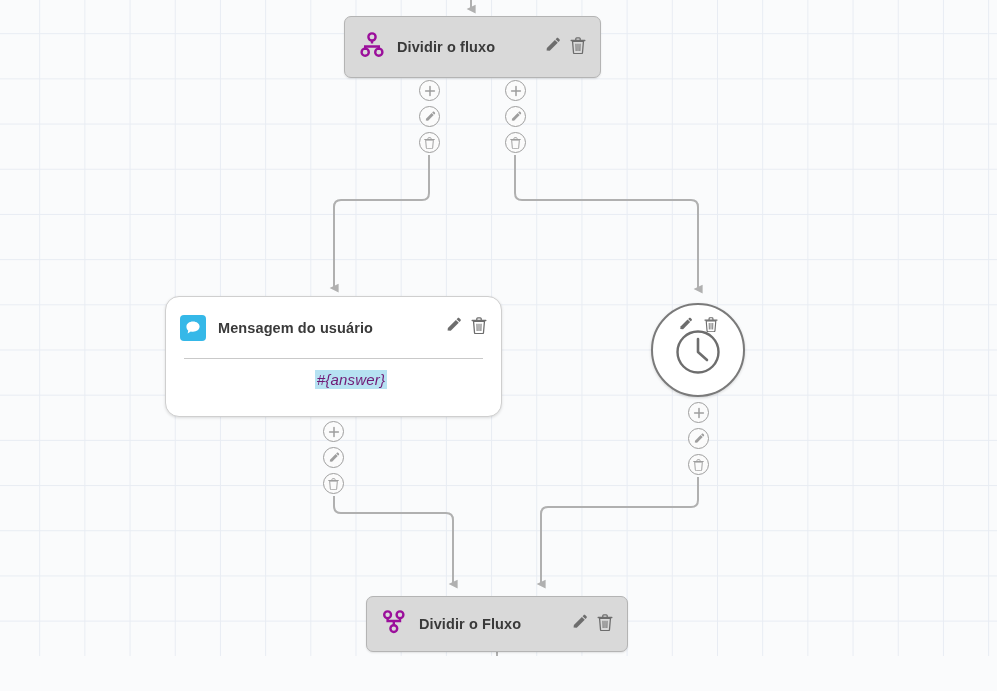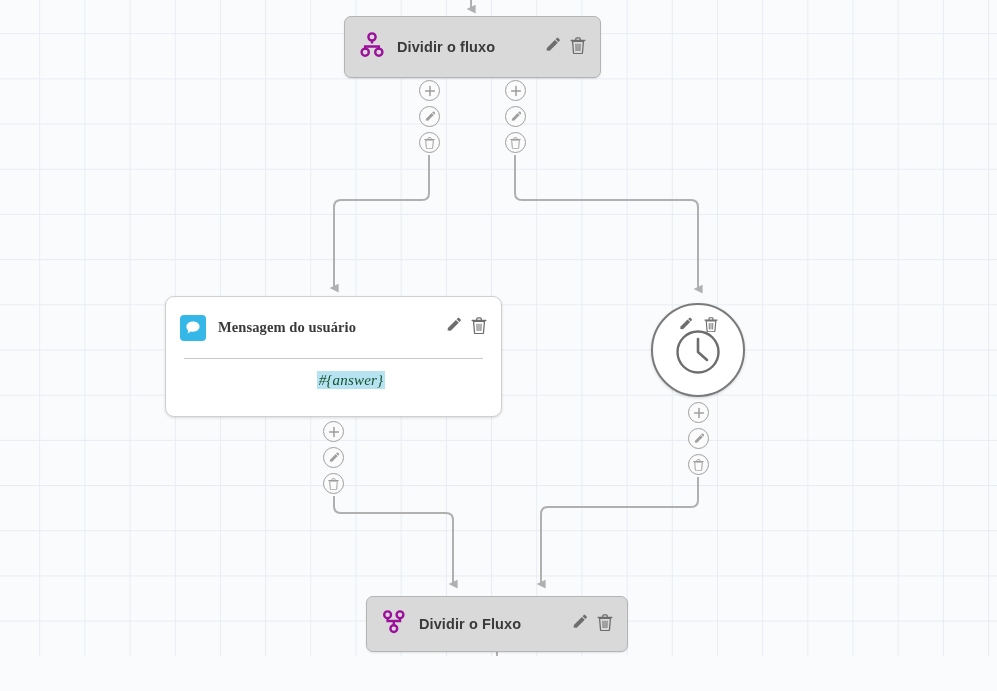--- a/index.html
+++ b/index.html
@@ -41,23 +41,22 @@
     border-radius: 7px;
   }
   .node-grey {
     background: #d9d9d9;
     border: 1px solid #b4b4b4;
     box-shadow: 0 1px 2px rgba(0,0,0,0.10);
   }
   .node-white {
     background: #ffffff;
     border: 1px solid #cfcfcf;
-    border-radius: 9px;
+    border-radius: 14px;
     box-shadow: 0 1px 3px rgba(0,0,0,0.13);
-    font-family: Liberation Serif, serif;
   }
   .node-row {
     display: flex;
     align-items: center;
     height: 100%;
     padding: 0 14px;
     box-sizing: border-box;
   }
   .node-title {
     font-size: 14.5px;
@@ -95,21 +94,21 @@
   }
   .msg-body {
     position: absolute;
     left: 0; right: 0;
     top: 74px;
     text-align: center;
   }
   .var-chip {
     font-size: 15px;
     font-style: italic;
-    color: #14532d;
+    color: #701a75;
     background: #b6e2f2;
     padding: 1px 2px;
     letter-spacing: .2px;
     margin-left: 35px;
   }
 
   
   .node-circle {
     position: absolute;
     width: 94px; height: 94px;

